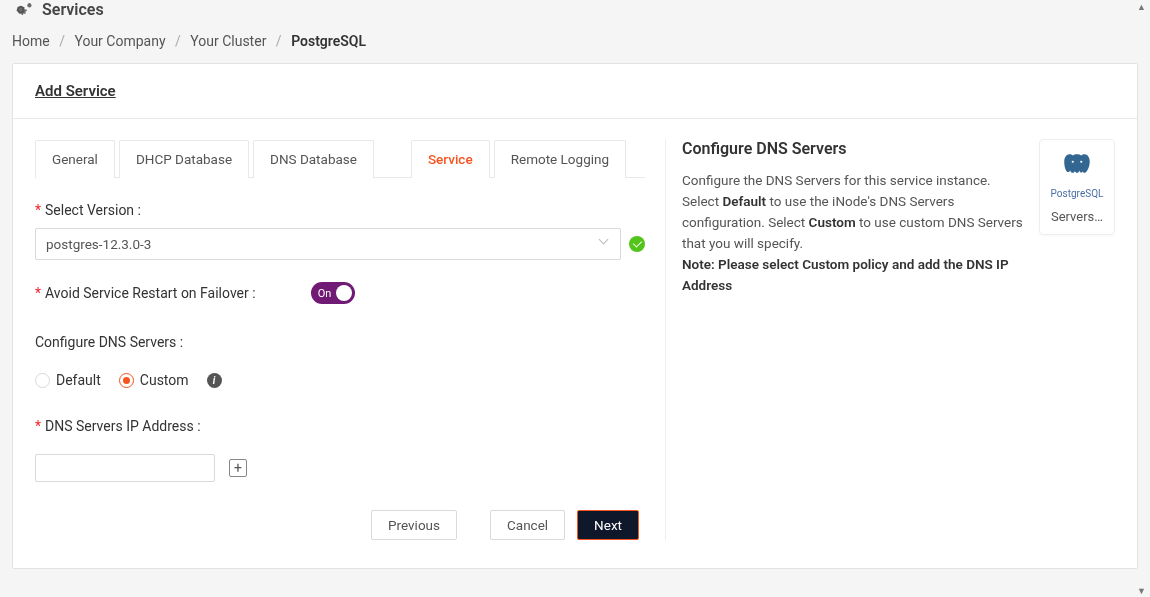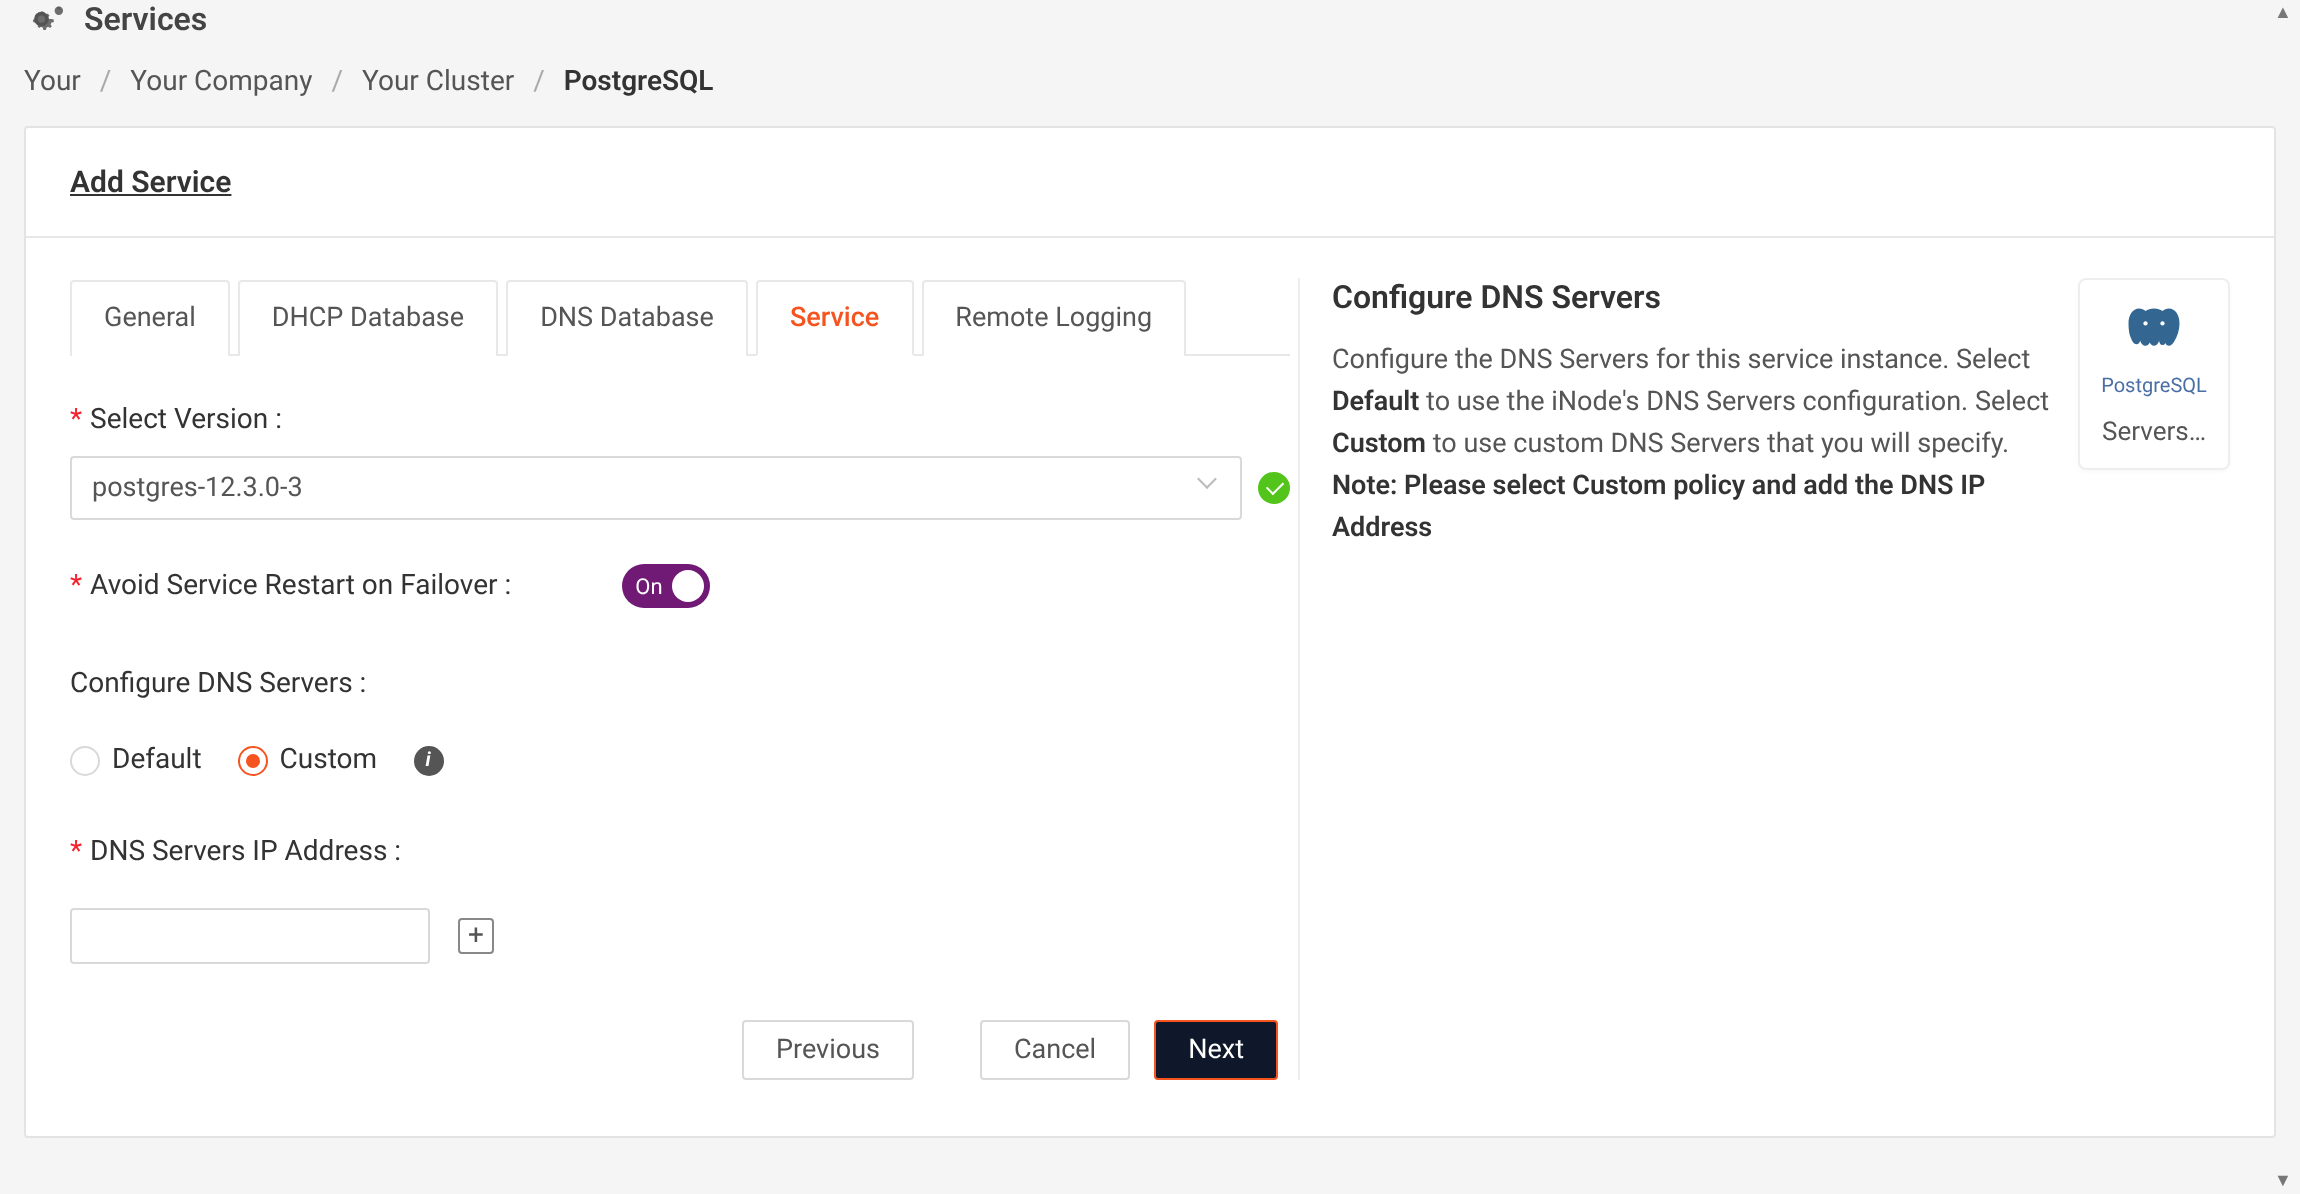--- a/index.html
+++ b/index.html
@@ -14,29 +14,29 @@
   
   .breadcrumb { padding: 6px 0 14px 0; font-size: 14px; color: #555; }
   .breadcrumb a { color: #555; text-decoration: none; }
   .breadcrumb .sep { color: #aaa; margin: 0 6px; }
   .breadcrumb .current { color: #333; font-weight: 600; }
 
   
   .card { background: #fff; border: 1px solid #e3e3e3; border-radius: 2px; }
   .card-header { padding: 18px 22px; border-bottom: 1px solid #e8e8e8; text-decoration: underline; }
   .card-header-title { font-size: 15px; font-weight: 600; color: #333; }
-  .card-body { display: flex; padding: 20px 22px 28px 22px; gap: 4px; justify-content: flex-end; }
+  .card-body { display: flex; padding: 20px 22px 28px 22px; gap: 20px; justify-content: flex-end; }
 
   .left-col { flex: 0 0 610px; }
   .right-col { flex: 1; border-left: 1px solid #eee; padding-left: 16px; display: flex; gap: 14px; align-items: flex-start; }
 
   
   .tabs { display: flex; border-bottom: 1px solid #e8e8e8; margin-bottom: 24px; }
   .tab { padding: 10px 16px; border: 1px solid #e8e8e8; border-bottom: none; background: #fff; margin-right: 4px; color: #555; cursor: pointer; font-size: 13.5px; border-radius: 2px 2px 0 0; position: relative; top: 1px; }
-  .tab.active { color: #f5541e; border-bottom: 1px solid #fff; font-weight: 500; }
+  .tab.active { color: #f5541e; border-bottom: 1px solid #fff; font-weight: 500; margin-left: 33px; }
 
   
   .form-row { margin-bottom: 22px; }
   .label { font-size: 14px; color: #333; display: inline-block; margin-bottom: 10px; }
   .req { color: #f5222d; margin-right: 4px; }
 
   
   .select-wrap { display: flex; align-items: center; gap: 8px; }
   .select { flex: 1; border: 1px solid #d9d9d9; border-radius: 2px; height: 32px; display: flex; align-items: center; padding: 0 10px; justify-content: space-between; background: #fff; cursor: pointer; }
   .select-value { color: #555; font-size: 13.5px; }
@@ -102,21 +102,21 @@
         <path d="M9.5 4.5a4 4 0 100 8 4 4 0 000-8zm0 6a2 2 0 110-4 2 2 0 010 4z"></path>
         <path d="M15 8.5l1.2.2c.1.5.1 1 0 1.5l-1.2.2-.5 1 .7 1-1 1-1-.7-1 .5-.2 1.2c-.5.1-1 .1-1.5 0l-.2-1.2-1-.5-1 .7-1-1 .7-1-.5-1L5 10.2c-.1-.5-.1-1 0-1.5L6.2 8.5l.5-1-.7-1 1-1 1 .7 1-.5.2-1.2c.5-.1 1-.1 1.5 0l.2 1.2 1 .5 1-.7 1 1-.7 1 .5 1z" opacity="0.85"></path>
         <circle cx="19" cy="4" r="2.3" opacity="0.85"></circle>
         <path d="M19 1.2l.4.8.9.1-.6.6.1.9-.8-.4-.8.4.1-.9-.6-.6.9-.1z" opacity="0.6"></path>
       </svg>
     </span>
     <h1 class="page-title">Services</h1>
   </div>
 
   <div class="breadcrumb">
-    <a href="#">Your</a>
+    <a href="#">Home</a>
     <span class="sep">/</span>
     <a href="#">Your Company</a>
     <span class="sep">/</span>
     <a href="#">Your Cluster</a>
     <span class="sep">/</span>
     <span class="current">PostgreSQL</span>
   </div>
 
   <div class="card">
     <div class="card-header">

